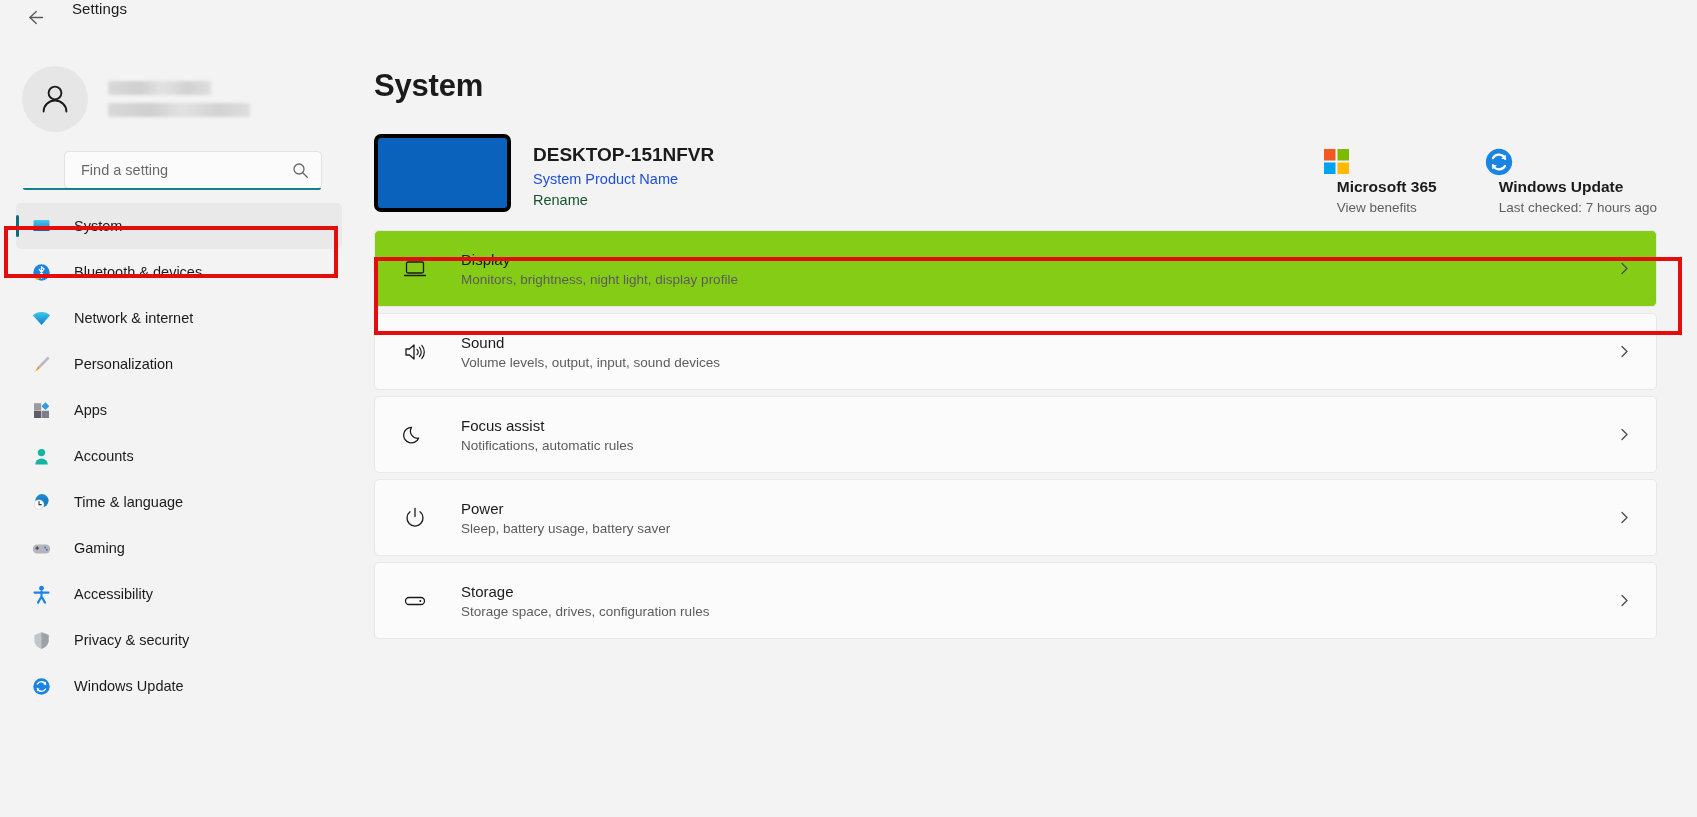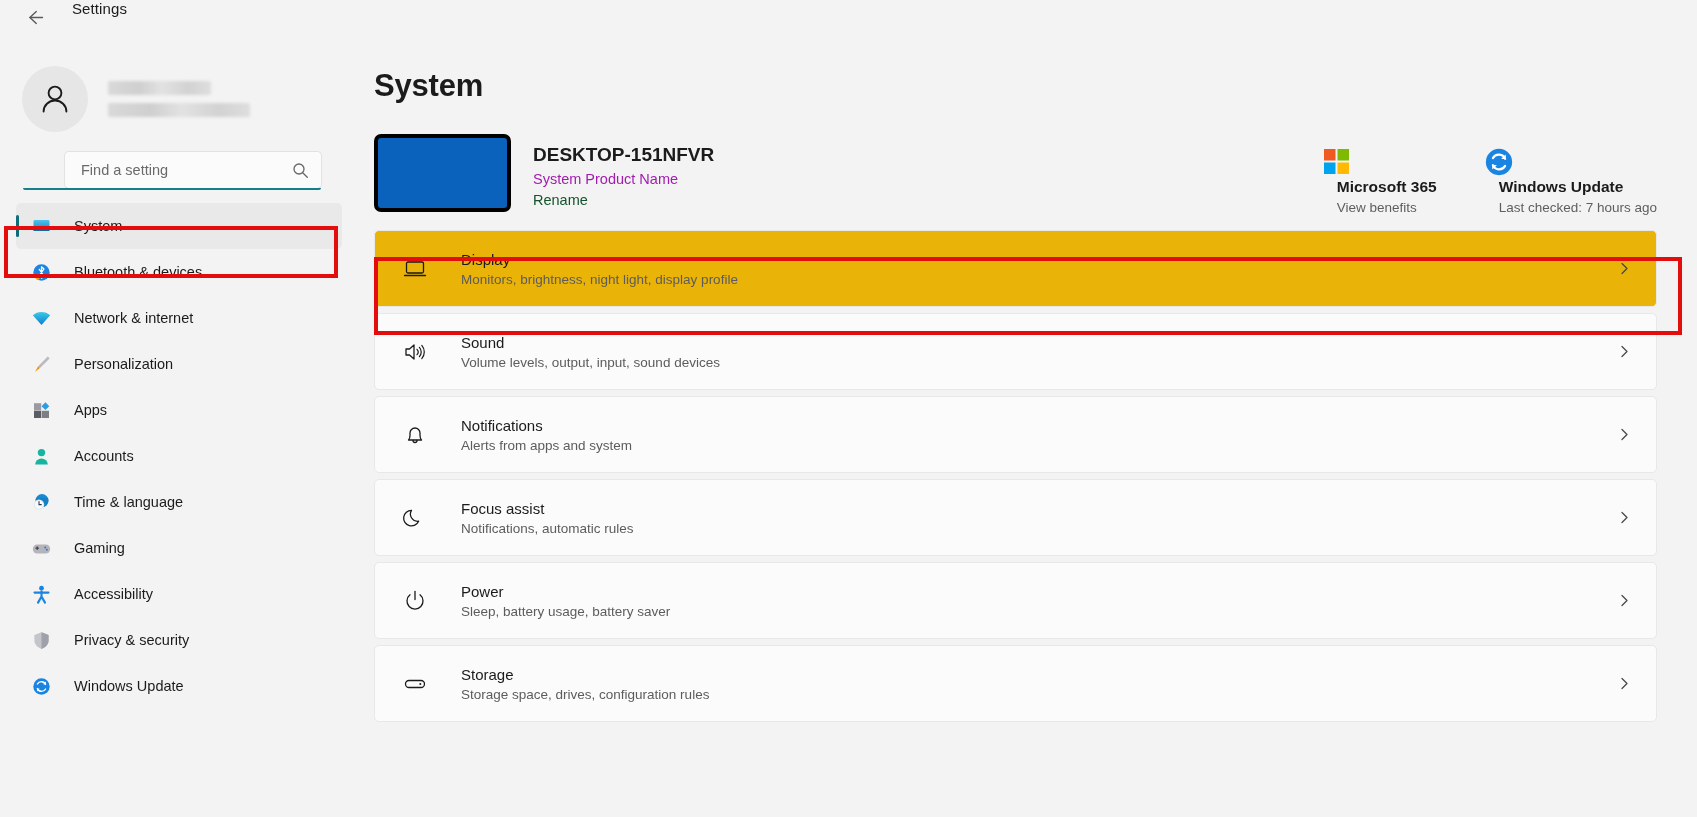--- a/index.html
+++ b/index.html
@@ -61,36 +61,36 @@
   .navlabel { margin-left: 20px; font-size: 14.5px; color: #1b1b1b; }
 
   
   .main { flex: 1 1 auto; padding: 0 40px 0 16px; overflow: hidden; position: relative; }
   .page-title { font-size: 31px; font-weight: 600; color: #1b1b1b; margin: 12px 0 0 0; letter-spacing: -.2px; }
 
   .devicebar { display: flex; align-items: center; margin-top: 26px; height: 86px; }
   .device-thumb { width: 137px; height: 78px; background: #0a62bc; border: 4px solid #000; border-radius: 7px; flex: 0 0 137px; }
   .device-info { margin-left: 22px; padding-top: 6px; }
   .device-name { font-size: 19px; font-weight: 600; color: #1b1b1b; }
-  .device-model { font-size: 14.5px; color: #a21caf; margin-top: 5px; }
+  .device-model { font-size: 14.5px; color: #1d4ed8; margin-top: 5px; }
   .rename-link { font-size: 14.5px; color: #14532d; margin-top: 5px; cursor: pointer; display: inline-block; }
 
   .cards { margin-left: auto; display: flex; align-items: flex-start; gap: 46px; padding-top: 12px; }
   .card { display: flex; align-items: flex-start; cursor: pointer; flex-direction: column; }
   .card-icon { width: 32px; height: 32px; flex: 0 0 32px; display: flex; align-items: center; justify-content: center; margin-top: 2px; }
   .card-text { margin-left: 16px; }
   .card-title { font-size: 15.5px; font-weight: 600; color: #1b1b1b; }
   .card-sub { font-size: 13.5px; color: #5e5e5e; margin-top: 4px; }
 
   .rows { margin-top: 14px; display: flex; flex-direction: column; gap: 6px; }
   .row {
     height: 77px; background: #fbfbfb; border: 1px solid #e8e8e8; border-radius: 5px;
     display: flex; align-items: center; padding: 0 22px 0 20px; cursor: pointer;
   }
-  .row.highlighted { background: #eab308; }
+  .row.highlighted { background: #84cc16; }
   .row-icon { width: 40px; flex: 0 0 40px; display: flex; align-items: center; justify-content: center; }
   .row-text { margin-left: 26px; }
   .row-title { font-size: 15px; color: #1b1b1b; }
   .row-sub { font-size: 13.5px; color: #5c5c5c; margin-top: 4px; }
   .row-chev { margin-left: auto; width: 20px; display: flex; align-items: center; justify-content: center; }
 
   
   .annot { position: absolute; border: 4px solid #e40d0d; pointer-events: none; z-index: 30; }
   #annot-sidebar { left: 4px; top: 226px; width: 334px; height: 52px; }
   #annot-display { left: 374px; top: 257px; width: 1308px; height: 78px; }
@@ -359,37 +359,20 @@
             <div class="row-title">Sound</div>
             <div class="row-sub">Volume levels, output, input, sound devices</div>
           </div>
           <div class="row-chev">
             <svg width="13" height="13" viewBox="0 0 13 13">
               <path d="M4 1.5 L9 6.5 L4 11.5" fill="none" stroke="#4a4a4a" stroke-width="1.3" stroke-linecap="round" stroke-linejoin="round"></path>
             </svg>
           </div>
         </div>
 
-        <div class="row">
-          <div class="row-icon">
-            <svg width="26" height="26" viewBox="0 0 26 26">
-              <path d="M6.5 18 C6.5 18 8 16.6 8 13.2 V11 a5 5 0 0 1 10 0 v2.2 C18 16.6 19.5 18 19.5 18 Z" fill="none" stroke="#1b1b1b" stroke-width="1.3" stroke-linejoin="round"></path>
-              <path d="M11 18.5 a2 2 0 0 0 4 0" fill="none" stroke="#1b1b1b" stroke-width="1.3" stroke-linecap="round"></path>
-            </svg>
-          </div>
-          <div class="row-text">
-            <div class="row-title">Notifications</div>
-            <div class="row-sub">Alerts from apps and system</div>
-          </div>
-          <div class="row-chev">
-            <svg width="13" height="13" viewBox="0 0 13 13">
-              <path d="M4 1.5 L9 6.5 L4 11.5" fill="none" stroke="#4a4a4a" stroke-width="1.3" stroke-linecap="round" stroke-linejoin="round"></path>
-            </svg>
-          </div>
-        </div>
 
         <div class="row">
           <div class="row-icon">
             <svg width="26" height="26" viewBox="0 0 26 26">
               <path d="M16.6 16.2 A7.2 7.2 0 0 1 9.5 5.3 A7.8 7.8 0 1 0 16.6 16.2 Z" fill="none" stroke="#1b1b1b" stroke-width="1.3" stroke-linejoin="round"></path>
             </svg>
           </div>
           <div class="row-text">
             <div class="row-title">Focus assist</div>
             <div class="row-sub">Notifications, automatic rules</div>

